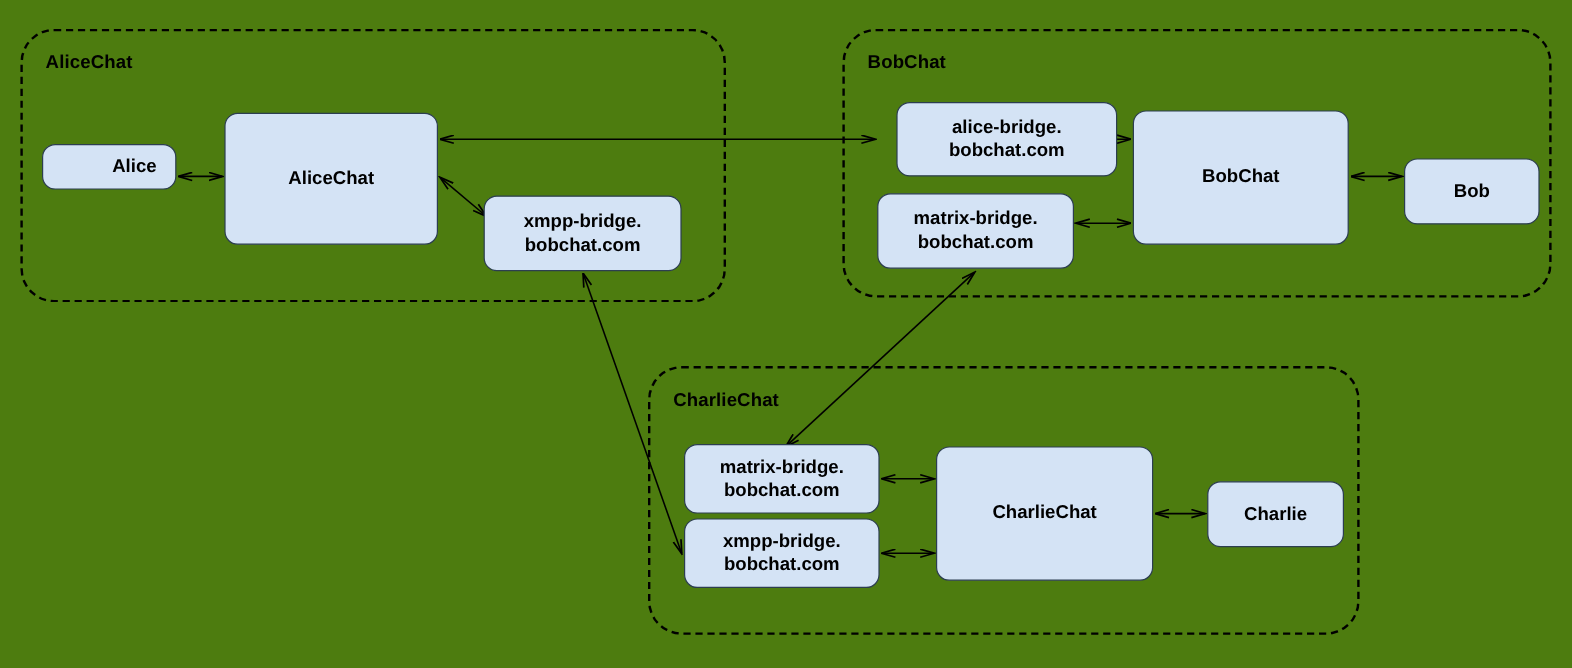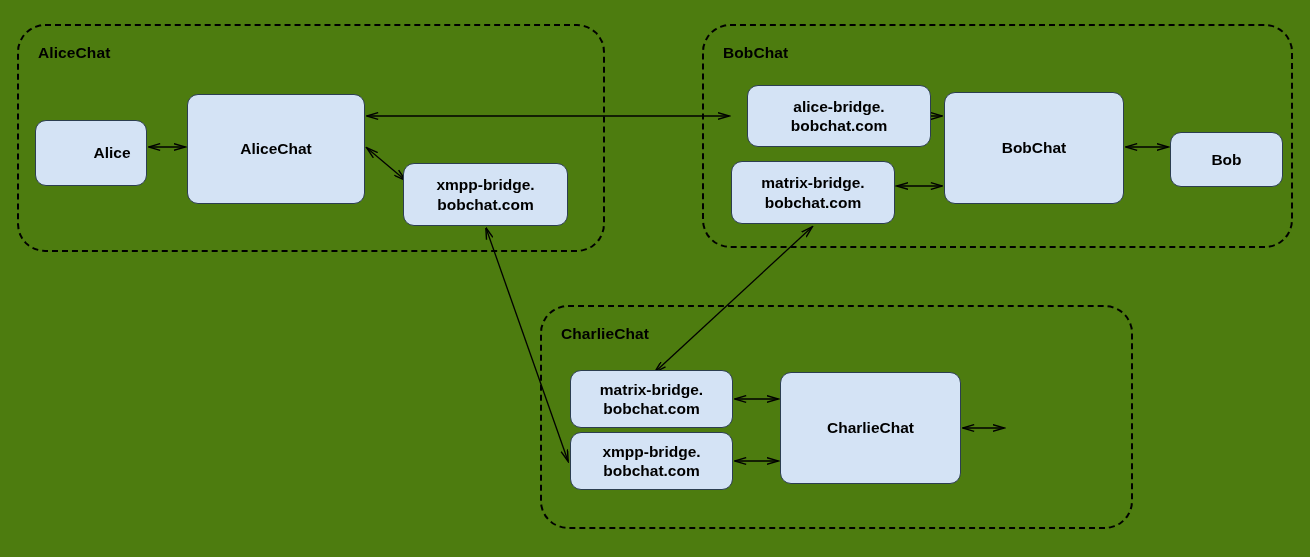--- a/index.html
+++ b/index.html
@@ -92,21 +92,21 @@
 
   <div class="zone" style="left: 17px; top: 24px; width: 588px; height: 228px;"></div>
   <div class="zone-label" style="left: 38px; top: 44px;">AliceChat</div>
 
   <div class="zone" style="left: 702px; top: 24px; width: 591px; height: 224px;"></div>
   <div class="zone-label" style="left: 723px; top: 44px;">BobChat</div>
 
   <div class="zone" style="left: 540px; top: 305px; width: 593px; height: 224px;"></div>
   <div class="zone-label" style="left: 561px; top: 325px;">CharlieChat</div>
 
-  <div class="node" style="left: 35px; top: 120px; width: 112px; height: 66px; padding-left: 42px;">
+  <div class="node" style="left: 35px; top: 120px; width: 112px; height: 38px; padding-left: 42px;">
       <span>Alice</span>
     </div>
   <div class="node" style="left: 187px; top: 94px; width: 178px; height: 110px;">
       <span>AliceChat</span>
     </div>
   <div class="node" style="left: 403px; top: 163px; width: 165px; height: 63px;">
       <span>xmpp-bridge.
 bobchat.com</span>
     </div>
   <div class="node" style="left: 747px; top: 85px; width: 184px; height: 62px;">
@@ -127,14 +127,17 @@
       <span>matrix-bridge.
 bobchat.com</span>
     </div>
   <div class="node" style="left: 570px; top: 432px; width: 163px; height: 58px;">
       <span>xmpp-bridge.
 bobchat.com</span>
     </div>
   <div class="node" style="left: 780px; top: 372px; width: 181px; height: 112px;">
       <span>CharlieChat</span>
     </div>
+  <div class="node" style="left: 1006px; top: 401px; width: 114px; height: 55px;">
+      <span>Charlie</span>
+    </div>
 
 </div>
 
 </body></html>

